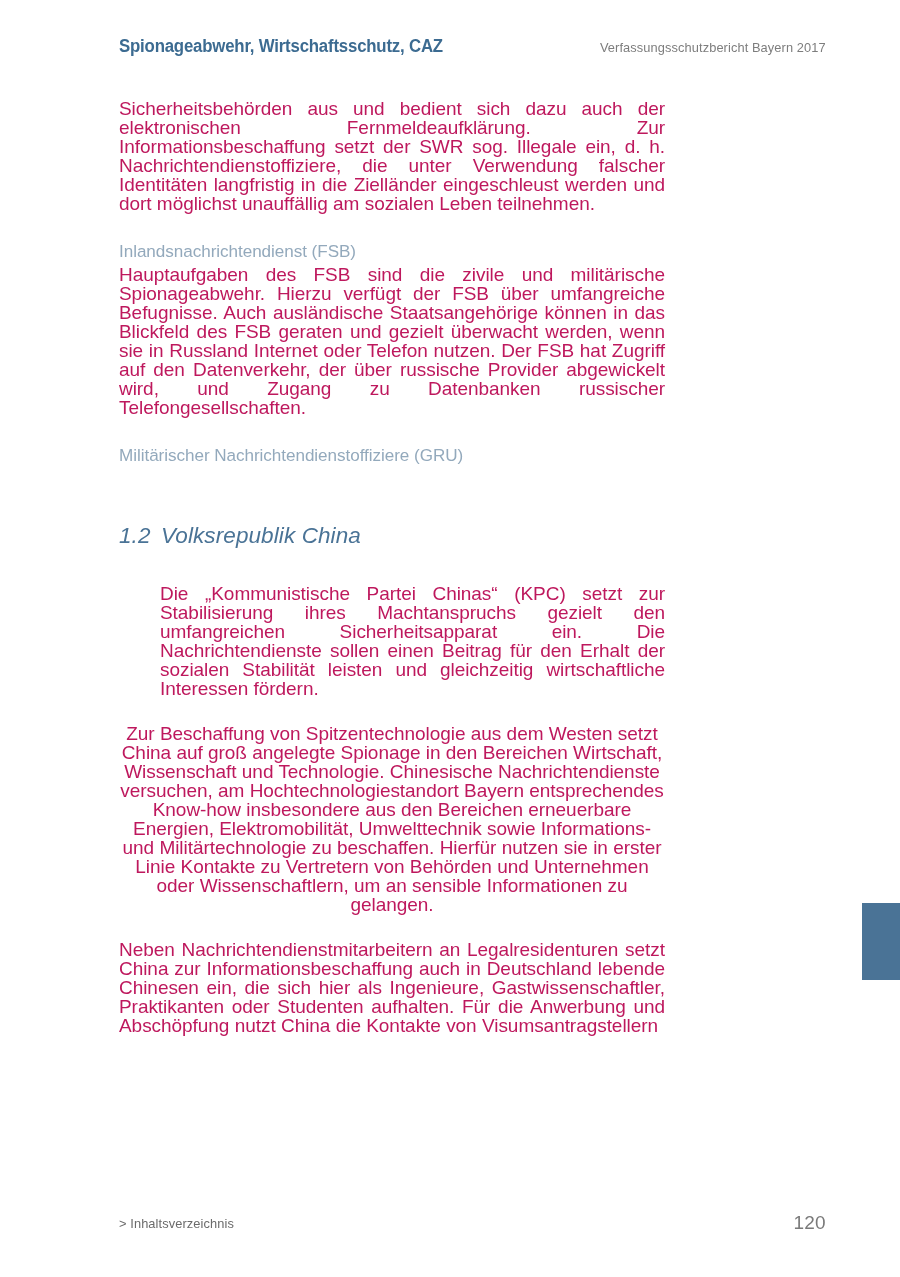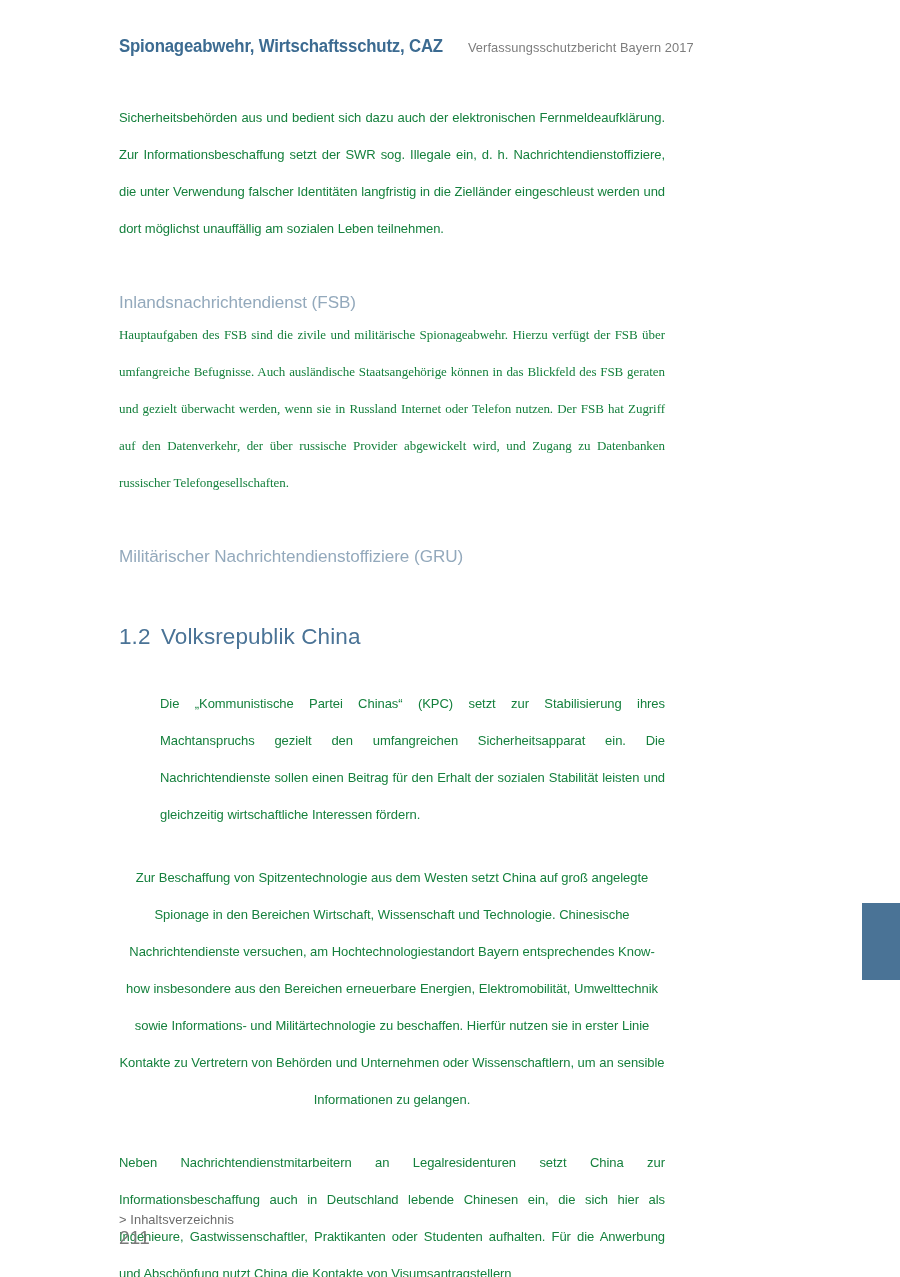--- a/index.html
+++ b/index.html
@@ -23,20 +23,21 @@
   }
 
   
   .running-head {
     position: absolute;
     left: 119px;
     top: 36px;
     width: 707px;
     display: flex;
     align-items: baseline;
+    justify-content: space-between;
   }
   .running-head-title {
     font-size: 17.5px;
     font-weight: bold;
     color: #3c6b91;
     letter-spacing: -0.2px;
     white-space: nowrap;
     transform: scaleX(0.96);
     transform-origin: left center;
   }
@@ -53,23 +54,23 @@
   
   .content {
     position: absolute;
     left: 119px;
     top: 99px;
     width: 546px;
   }
 
   p.body-text {
     margin: 0;
-    font-size: 13px;
-    line-height: 37px;
-    color: #15803d;
+    font-size: 19px;
+    line-height: 19px;
+    color: #be185d;
     text-align: justify;
     text-justify: inter-word;
     letter-spacing: -0.05px;
     word-spacing: 0.1px;
     hyphens: none;
   }
   p.body-text.ragged {
     text-align: center;
   }
   p.body-text + p.body-text {
@@ -78,41 +79,41 @@
 
   h3.sub-heading {
     margin: 0;
     font-size: 17.1px;
     line-height: 26.1px;
     font-weight: normal;
     color: #93a9bc;
     letter-spacing: -0.05px;
   }
   .sub-block {
-    margin-top: 43px;
+    margin-top: 26px;
   }
   .sub-block h3.sub-heading + p.body-text {
     margin-top: 0;
-    font-family: Liberation Serif, serif;
   }
 
   h2.section-heading {
     margin: 0;
     font-size: 22.5px;
     line-height: 30px;
     font-weight: normal;
     color: #4a7396;
     letter-spacing: 0.1px;
   }
   h2.section-heading .sec-num {
     display: inline-block;
     min-width: 42px;
   }
   .section-block {
     margin-top: 52px;
+    font-style: italic;
   }
   .section-block + p.body-text {
     margin-top: 33px;
     margin-left: 41px;
   }
 
   
   .thumb-tab {
     position: absolute;
     left: 862px;
@@ -122,23 +123,22 @@
     background: #4a7396;
   }
 
   
   .footer {
     position: absolute;
     left: 119px;
     top: 1212px;
     width: 707px;
     display: flex;
-    align-items: flex-start;
+    align-items: center;
     justify-content: space-between;
-    flex-direction: column;
   }
   .footer-link {
     font-size: 13.5px;
     color: #6b6b6b;
     letter-spacing: 0.1px;
     white-space: nowrap;
     transform: scaleX(0.95);
     transform-origin: left center;
     text-decoration: none;
   }
@@ -183,16 +183,16 @@
     <p class="body-text ragged">Zur Beschaffung von Spitzentechnologie aus dem Westen setzt China auf groß angelegte Spionage in den Bereichen Wirtschaft, Wissenschaft und Technologie. Chinesische Nachrichtendienste versuchen, am Hochtechnologiestandort Bayern entsprechendes Know-how insbesondere aus den Bereichen erneuerbare Energien, Elektromobilität, Umwelttechnik sowie Informations- und Militärtechnologie zu beschaffen. Hierfür nutzen sie in erster Linie Kontakte zu Vertretern von Behörden und Unternehmen oder Wissenschaftlern, um an sensible Informationen zu gelangen.</p>
 
     <p class="body-text">Neben Nachrichtendienstmitarbeitern an Legalresidenturen setzt China zur Informationsbeschaffung auch in Deutschland lebende Chinesen ein, die sich hier als Ingenieure, Gastwissenschaftler, Praktikanten oder Studenten aufhalten. Für die Anwerbung und Abschöpfung nutzt China die Kontakte von Visumsantragstellern</p>
 
   </div>
 
   <div class="thumb-tab"></div>
 
   <div class="footer">
     <a class="footer-link" href="#">&gt; Inhaltsverzeichnis</a>
-    <div class="footer-page-number">211</div>
+    <div class="footer-page-number">120</div>
   </div>
 
 </div>
 
 </body></html>

